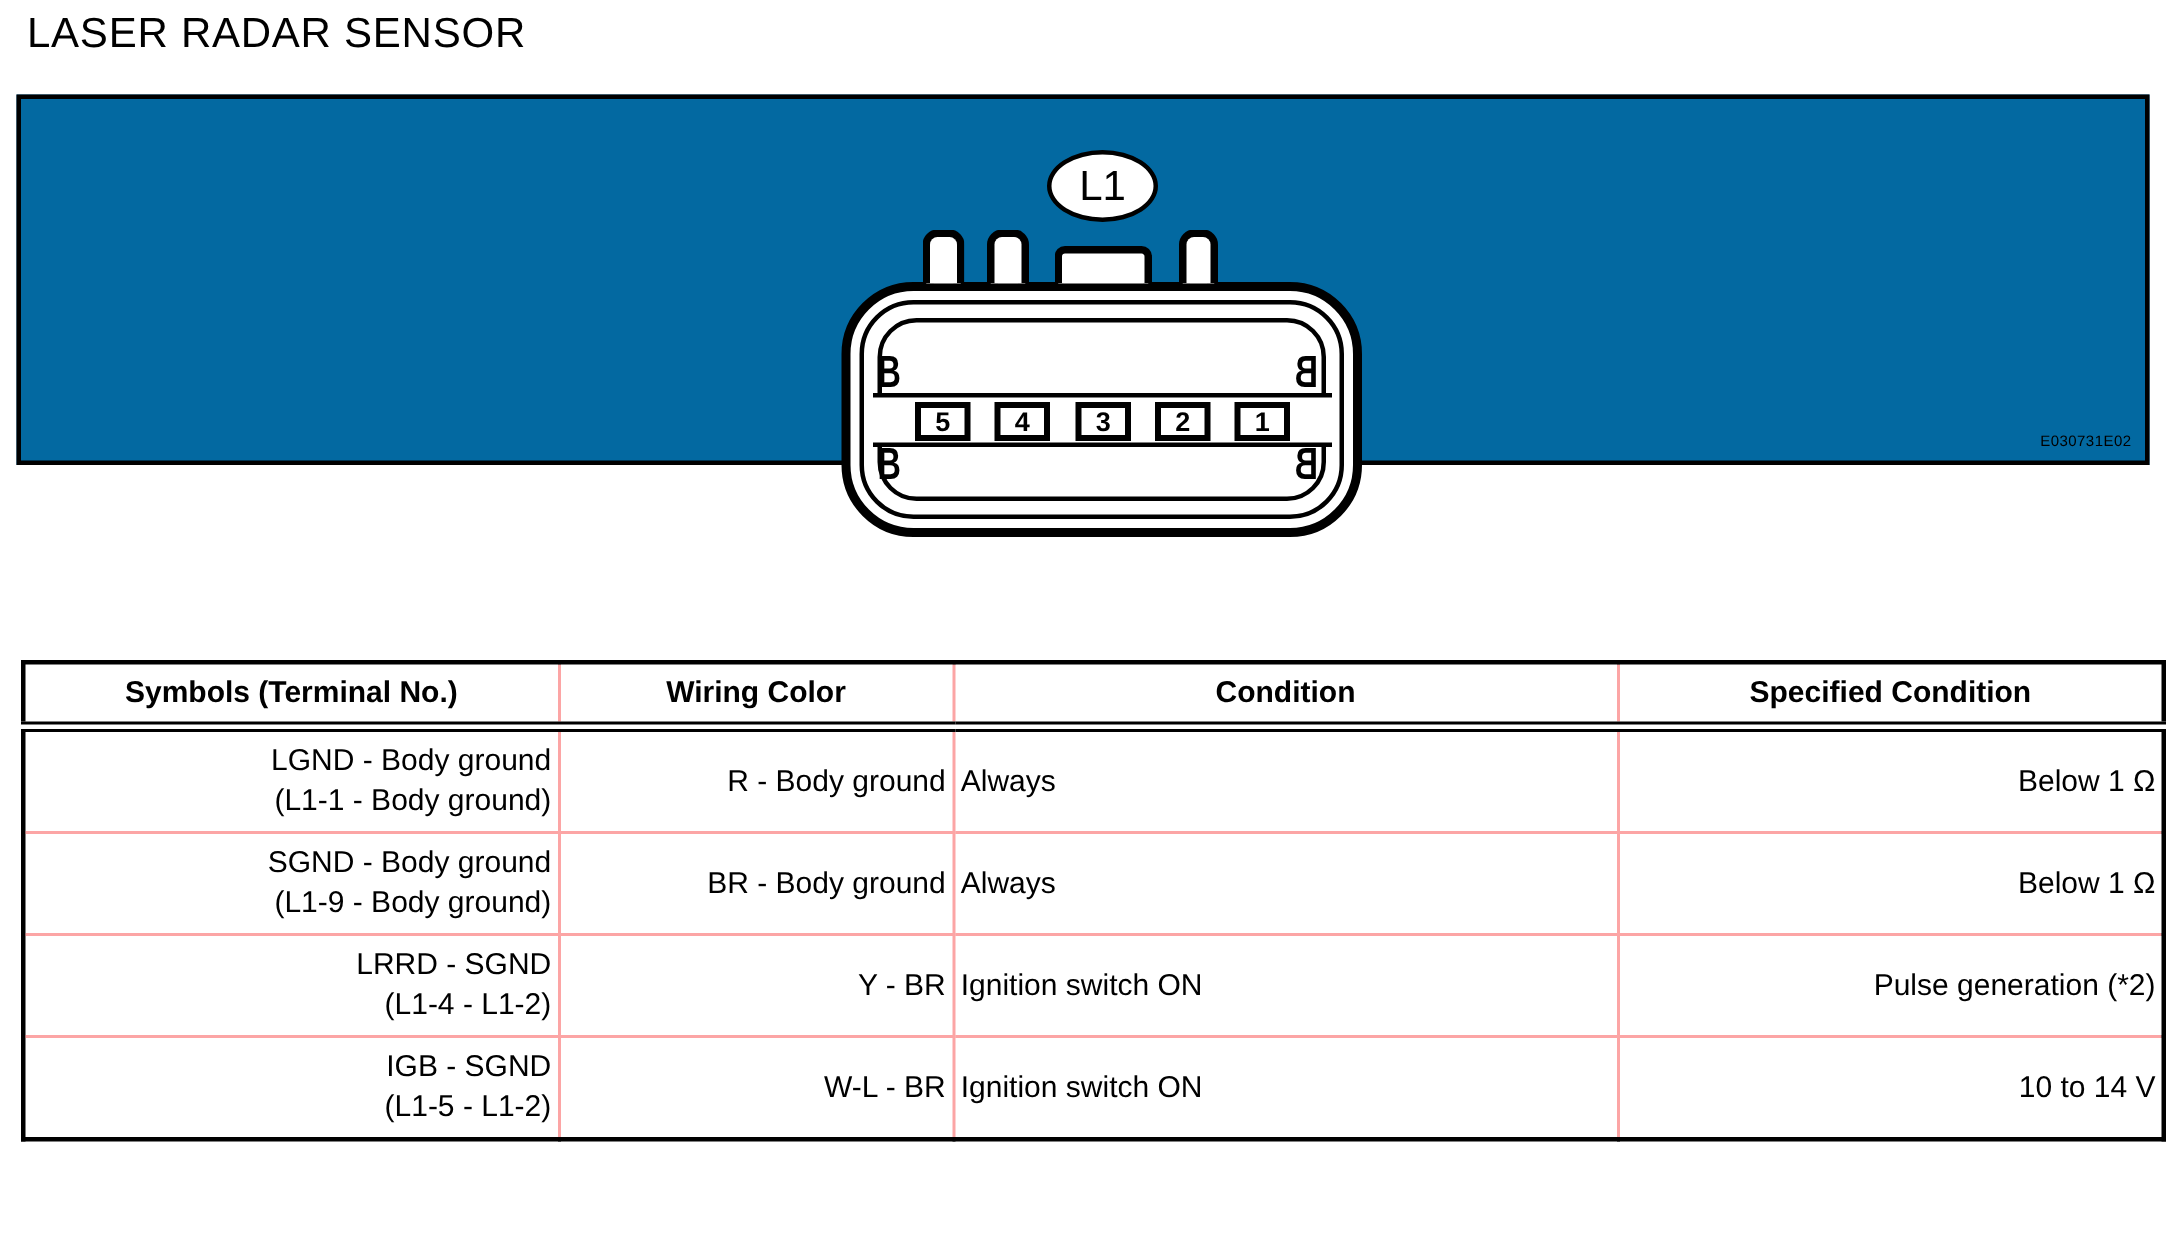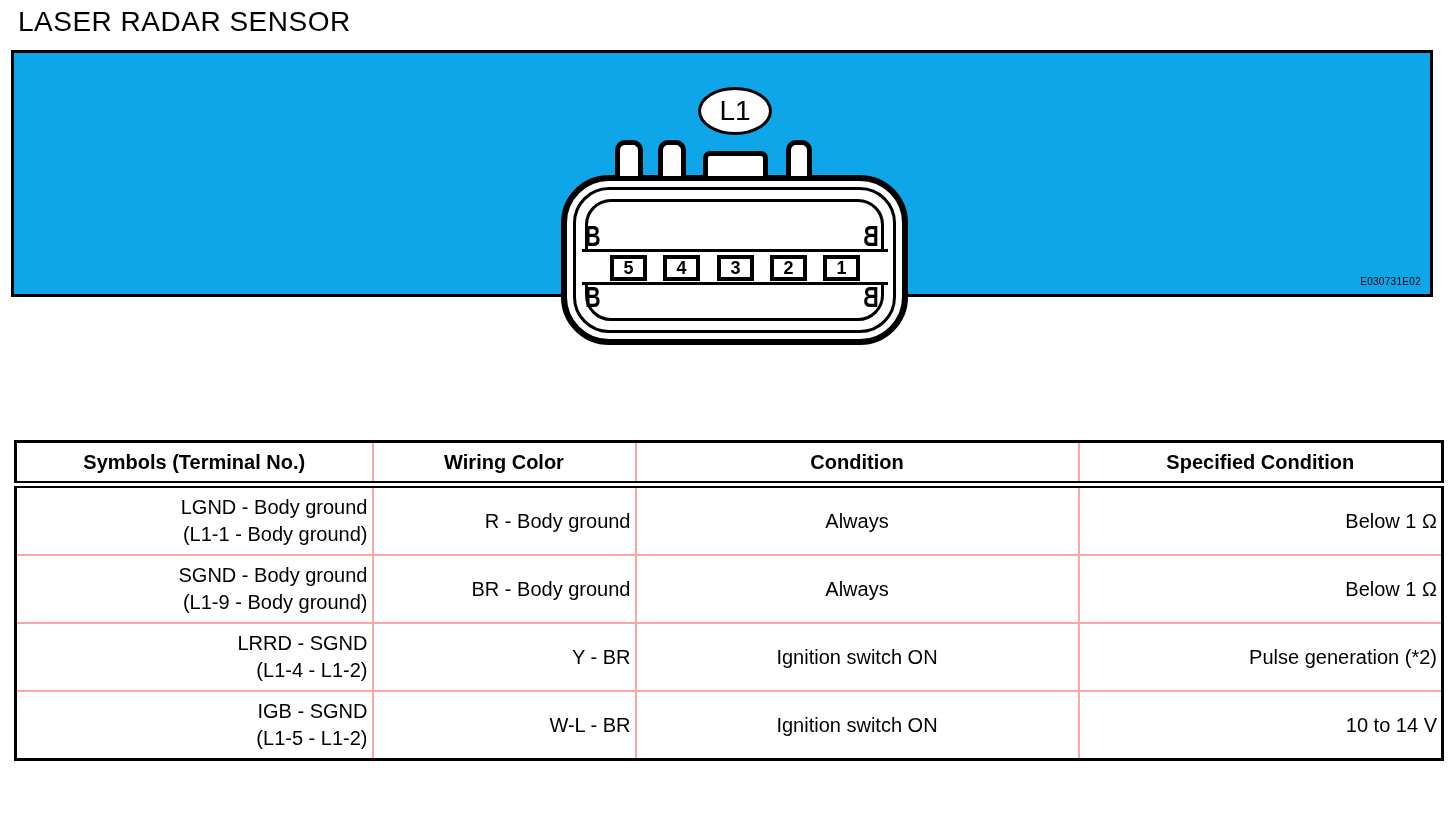--- a/index.html
+++ b/index.html
@@ -6,22 +6,22 @@
   #canvas{
     position:relative;width:1456px;height:822px;background:#fff;overflow:hidden;
     font-family:"Liberation Sans", sans-serif;color:#000;
   }
   
   .page-title{
     position:absolute;left:18px;top:6px;font-size:28px;font-weight:normal;letter-spacing:.5px;
   }
   
   .panel{
-    position:absolute;left:11px;top:50px;width:1422px;height:247px;
-    border:3px solid #000;box-sizing:border-box;background:#0ea5e9;
+    position:absolute;left:11px;top:63px;width:1422px;height:247px;
+    border:3px solid #000;box-sizing:border-box;background:#0369a1;
   }
   .panel *{box-sizing:border-box;}
   .oval{
     position:absolute;left:684px;top:34px;width:74px;height:48px;
     border:3px solid #000;border-radius:50%;z-index:6;background:#fff;
     display:flex;align-items:center;justify-content:center;
     font-size:28px;
   }
   .tab{
     position:absolute;border:5px solid #000;border-bottom:none;background:#fff;z-index:2;
@@ -68,21 +68,21 @@
   table.spec th,table.spec td{
     border:2px solid #fca5a5;vertical-align:middle;padding:2px 4px;overflow:hidden;
   }
   table.spec th{
     height:34px;font-size:20px;font-weight:bold;text-align:center;
     border-bottom:7px double #000;
   }
   table.spec td{height:62px;}
   td.c1{text-align:right;padding-left:7px;white-space:pre-wrap;line-height:27px;}
   td.c2{text-align:right;}
-  td.c3{text-align:center;padding-left:9px;}
+  td.c3{text-align:left;padding-left:9px;}
   td.c4{text-align:right;margin-top:20px;}
 </style>
 </head>
 <body>
 
 <div id="canvas">
 
   <div class="page-title">LASER RADAR SENSOR</div>
 
   <div class="panel">

